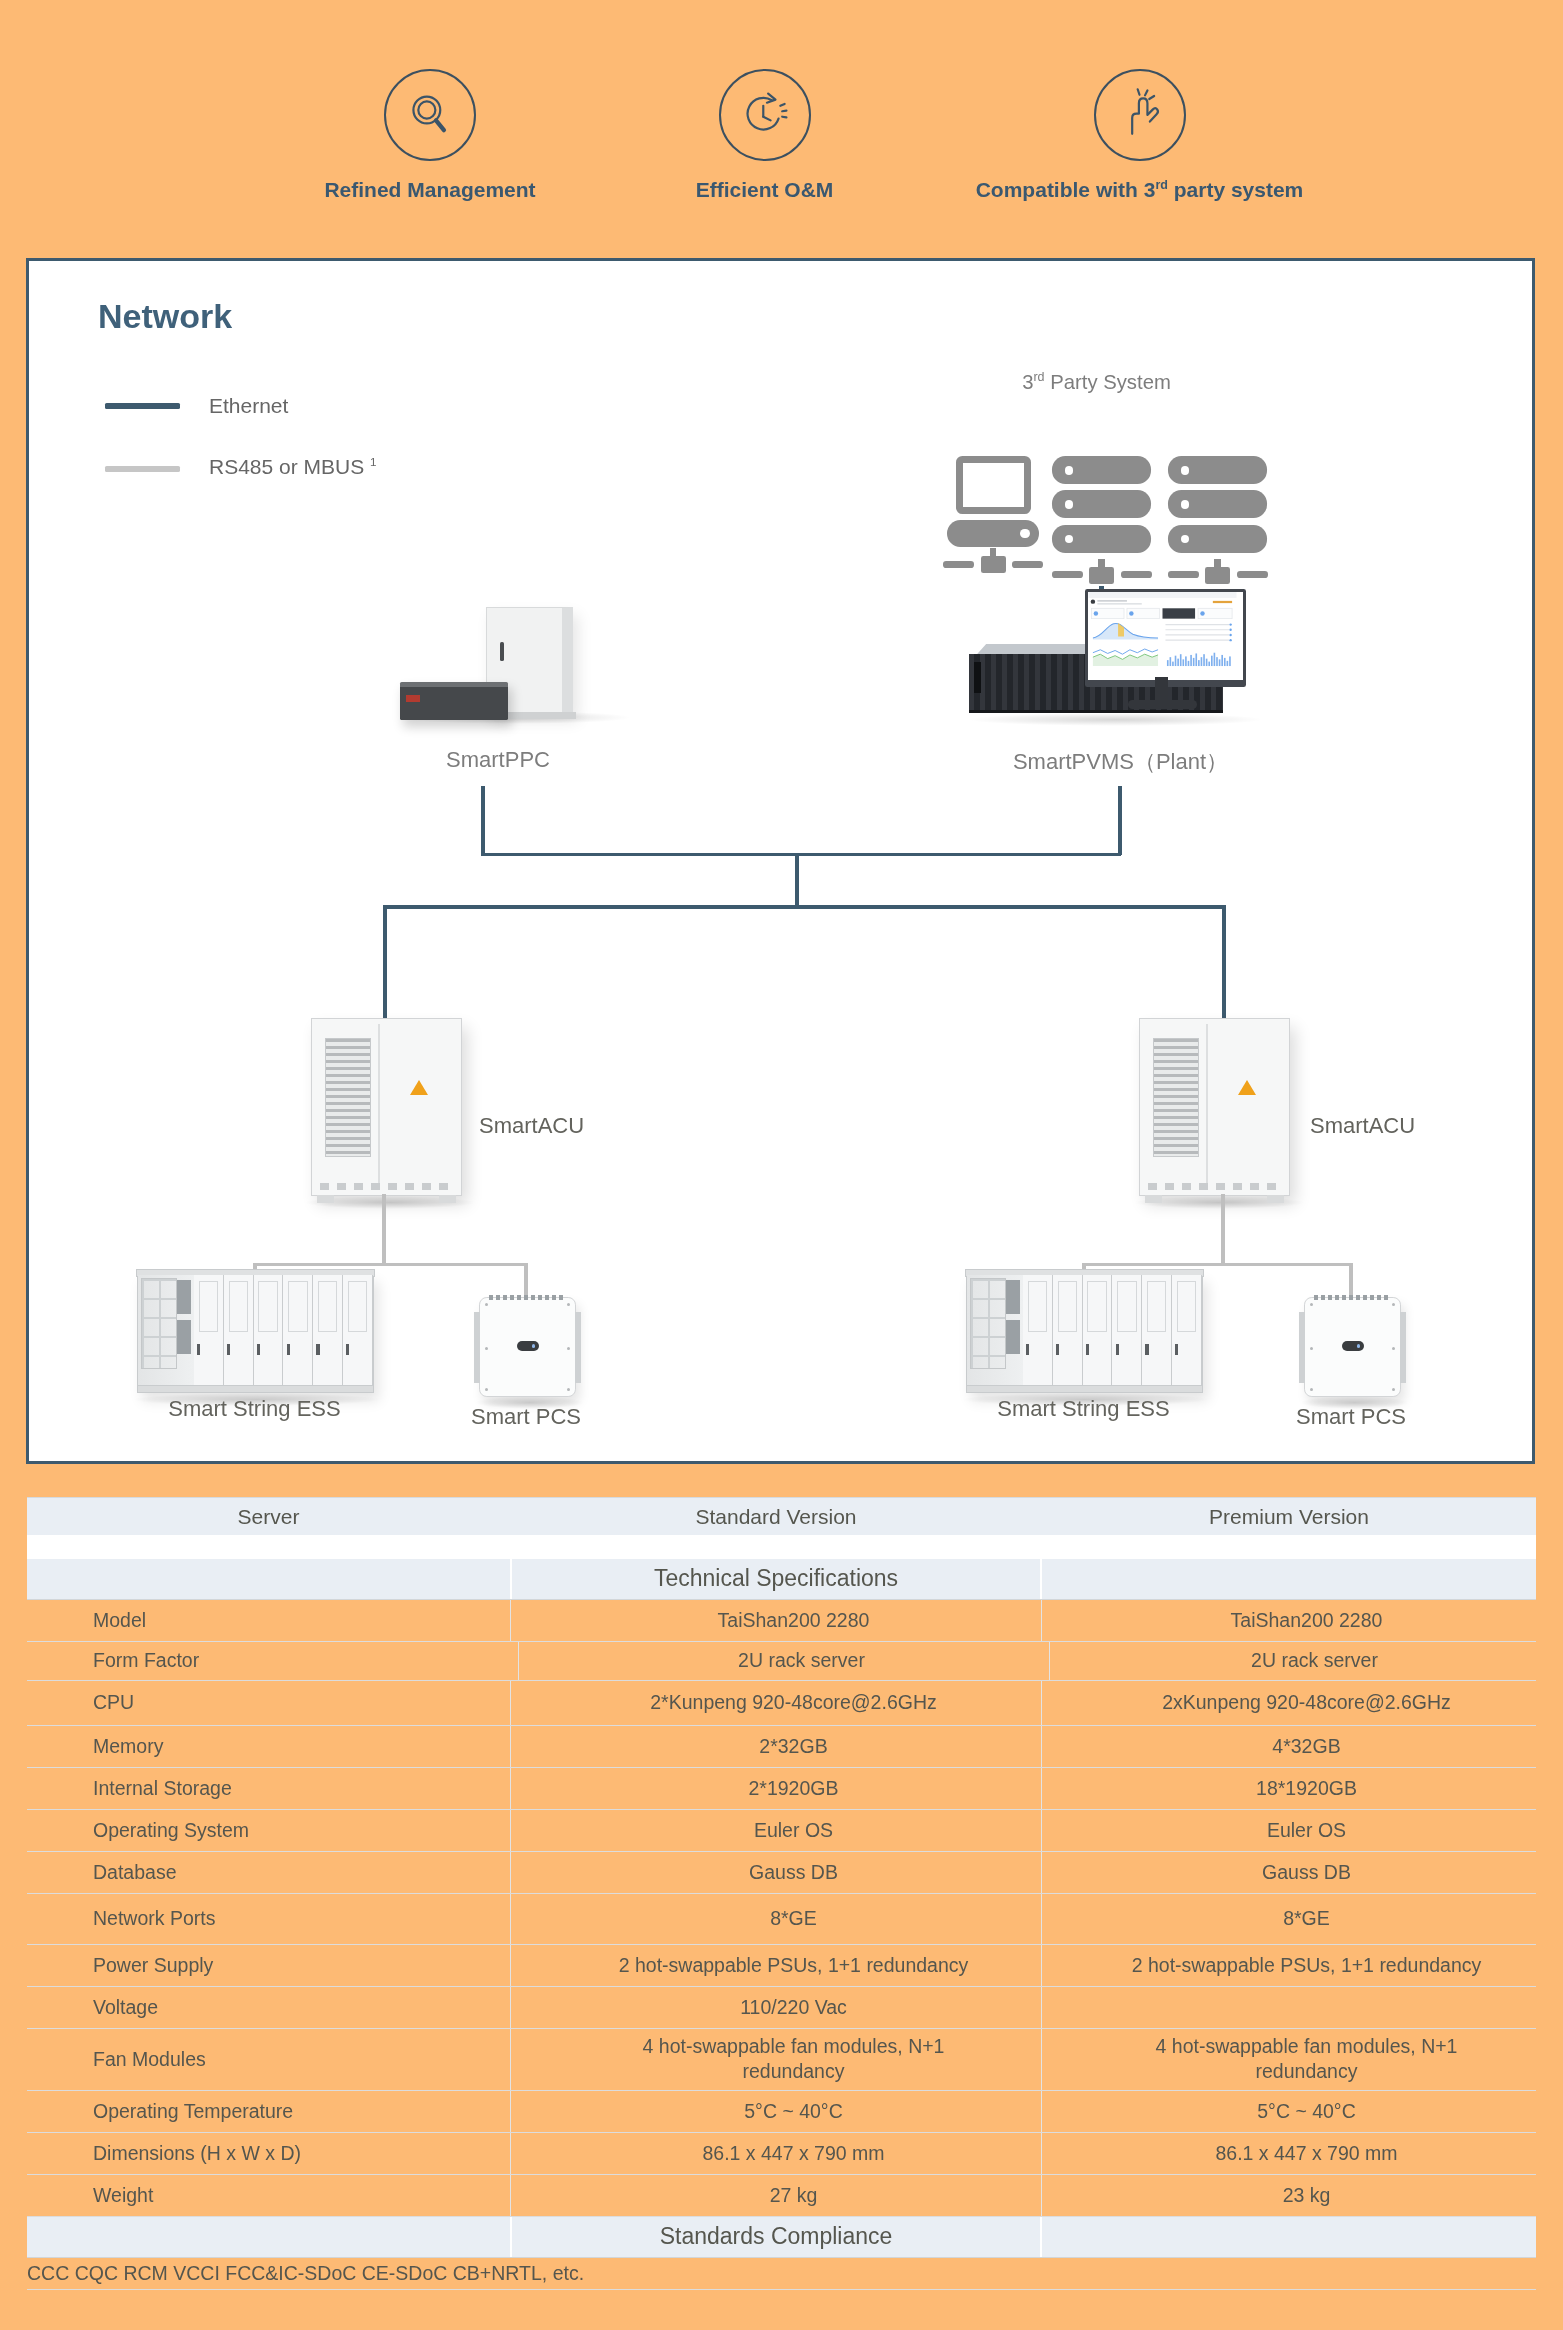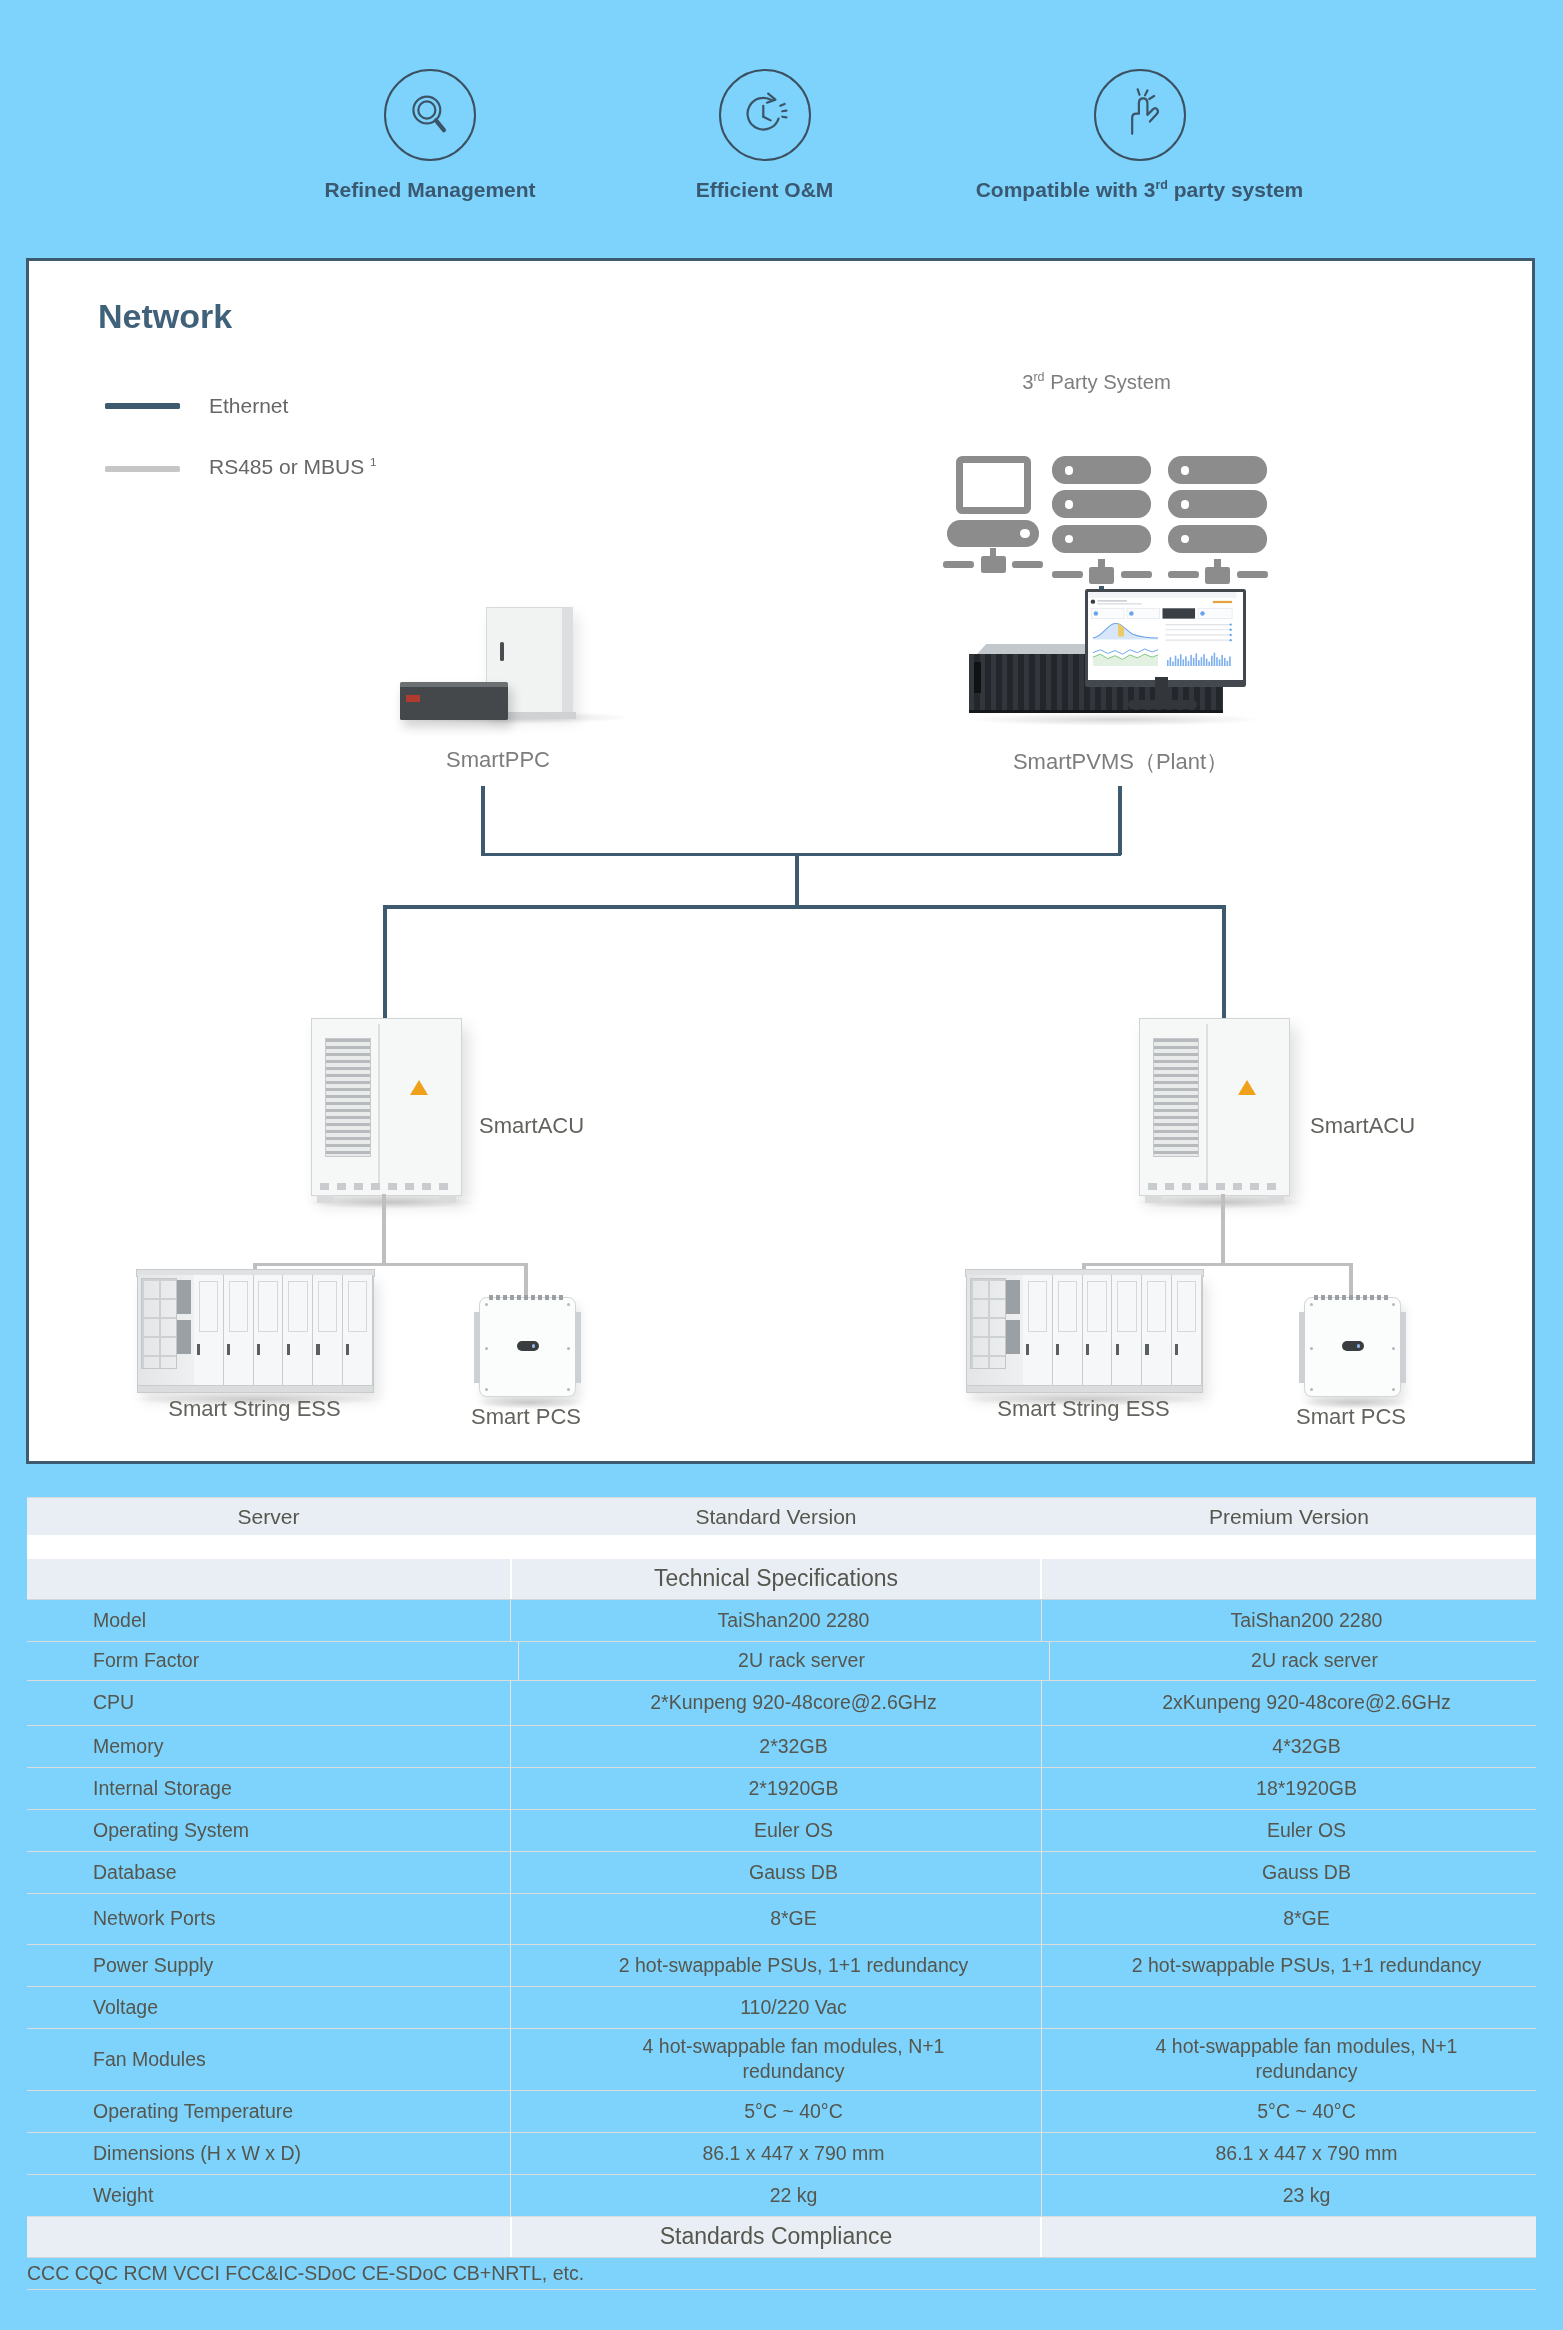--- a/index.html
+++ b/index.html
@@ -1,16 +1,16 @@
 <!DOCTYPE html>
 <html style="font-size:12.5px"><head>
 <meta charset="utf-8">
 <style>
   html,body{margin:0;padding:0;background:#fff;}
-  .page{position:relative;width:1564px;height:2330px;background:#7dd3fc;overflow:hidden;
+  .page{position:relative;width:1564px;height:2330px;background:#fdba74;overflow:hidden;
         font-family:"Liberation Sans", sans-serif;color:#55564e;text-decoration:underline;}
 
   
   .feature{position:absolute;top:69px;text-align:center;}
   .feature-circle{width:88px;height:88px;border:2.3px solid #3c5060;border-radius:50%;
                   margin:0 auto;display:flex;align-items:center;justify-content:center;}
   .feature-circle svg{stroke:#3b5468;fill:none;stroke-width:3.6;stroke-linecap:round;stroke-linejoin:round;}
   .feature-label{margin-top:17px;font-size:21px;font-weight:bold;color:#3a5870;white-space:nowrap;}
   .feature-label sup{font-size:12.5px;}
 
@@ -537,21 +537,21 @@
       <div class="tc c2">
           <span class="val">86.1 x 447 x 790 mm</span>
         </div>
       <div class="tc c3">
           <span class="val">86.1 x 447 x 790 mm</span>
         </div>
     </div>
     <div class="trow h52">
       <div class="tc c1">Weight</div>
       <div class="tc c2">
-          <span class="val">22 kg</span>
+          <span class="val">27 kg</span>
         </div>
       <div class="tc c3">
           <span class="val">23 kg</span>
         </div>
     </div>
 
     <div class="band">
       <div class="bc b1"></div>
       <div class="bc b2">
           <span>Standards Compliance</span>

